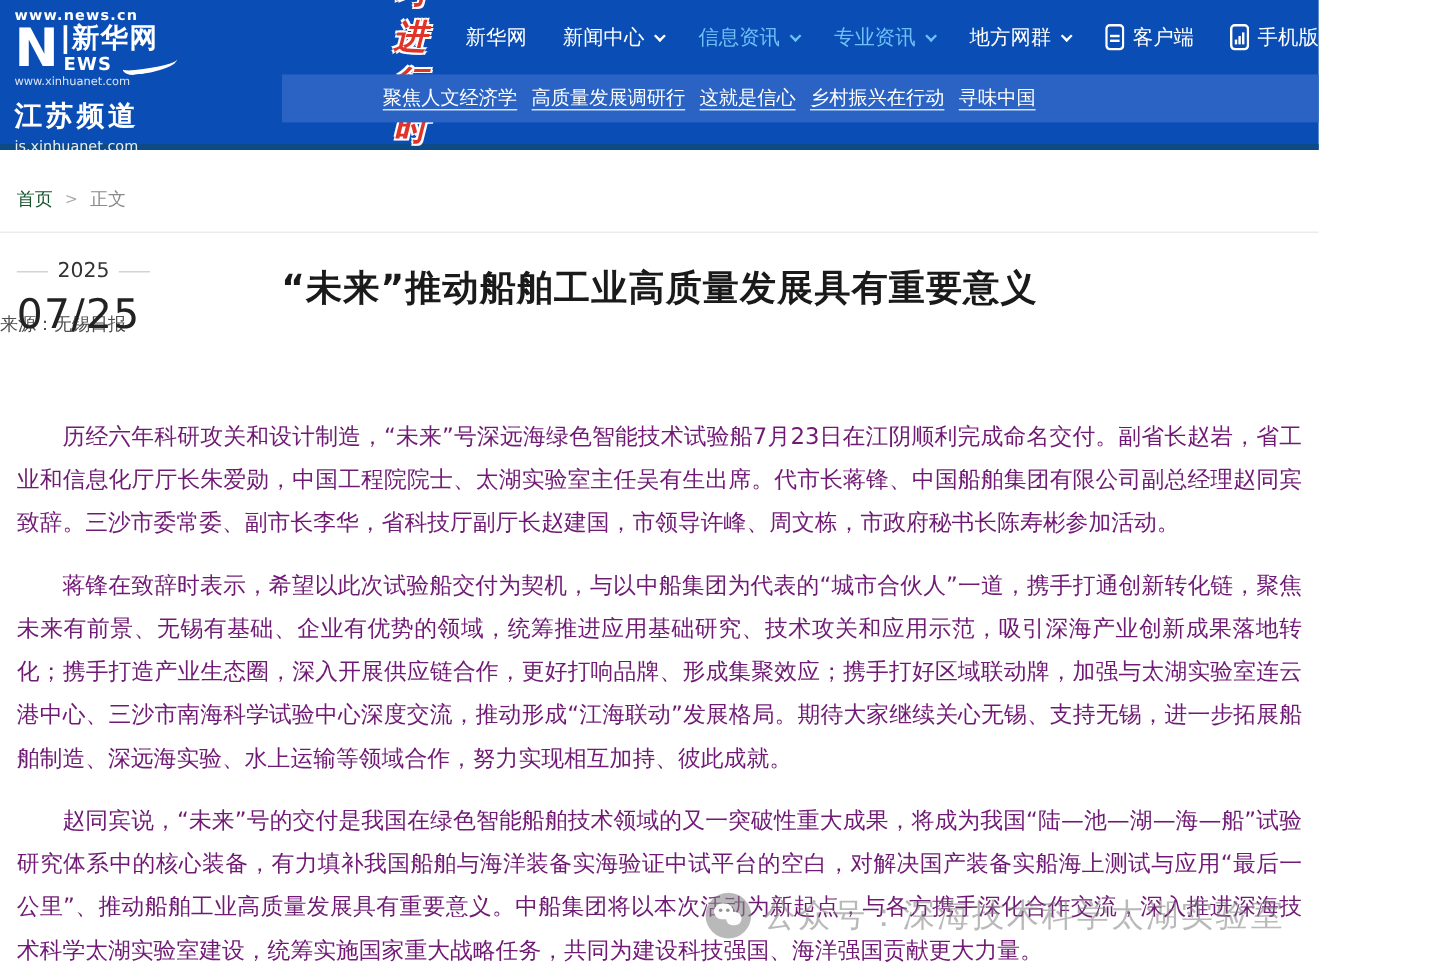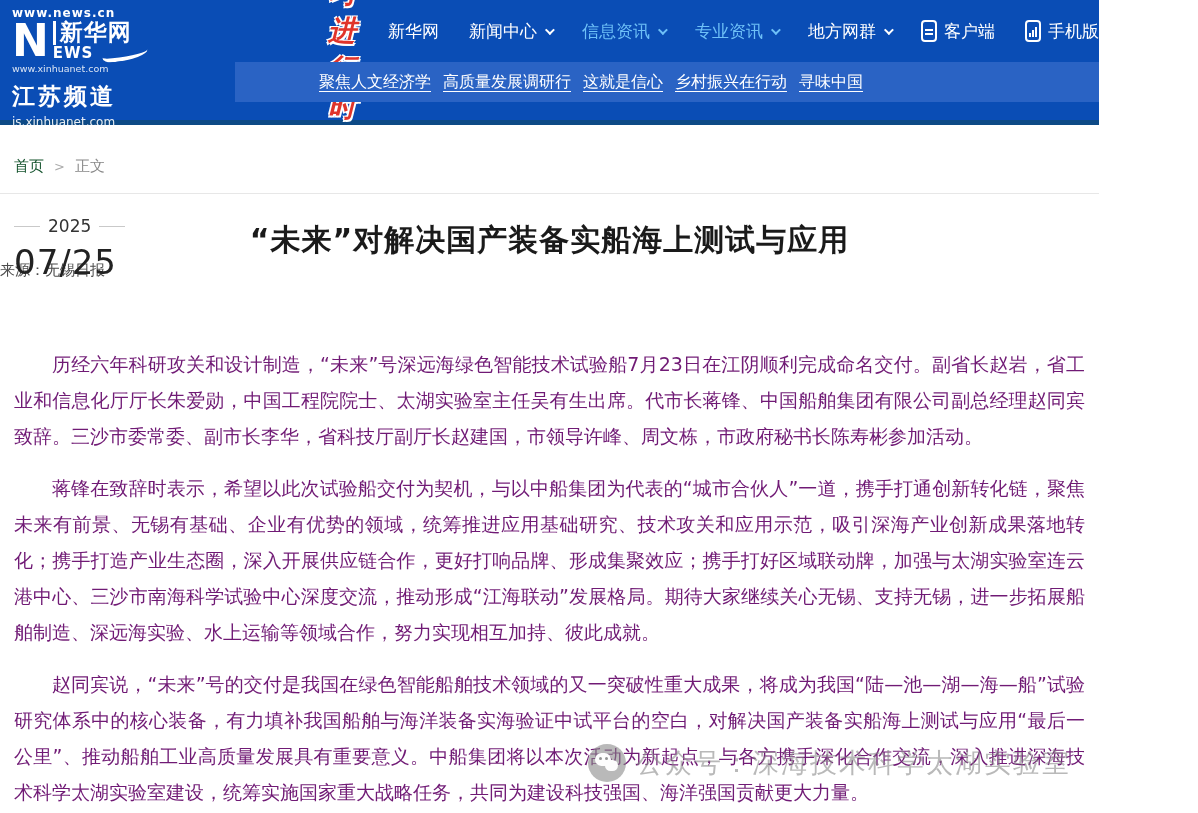--- a/index.html
+++ b/index.html
@@ -150,21 +150,21 @@
 
   <div class="meta">
     <div class="datebox">
       <div class="date-year">
         <span class="dash"></span>
         <span>2025</span>
         <span class="dash"></span>
       </div>
       <div class="date-md">07/25</div>
     </div>
-    <h1 class="title">“未来”对解决国产装备实船海上测试与应用</h1>
+    <h1 class="title">“未来”推动船舶工业高质量发展具有重要意义</h1>
     <div class="source">来源：无锡日报</div>
   </div>
 
   <div class="article">
     <p>历经六年科研攻关和设计制造，“未来”号深远海绿色智能技术试验船7月23日在江阴顺利完成命名交付。副省长赵岩，省工业和信息化厅厅长朱爱勋，中国工程院院士、太湖实验室主任吴有生出席。代市长蒋锋、中国船舶集团有限公司副总经理赵同宾致辞。三沙市委常委、副市长李华，省科技厅副厅长赵建国，市领导许峰、周文栋，市政府秘书长陈寿彬参加活动。</p>
     <p>蒋锋在致辞时表示，希望以此次试验船交付为契机，与以中船集团为代表的“城市合伙人”一道，携手打通创新转化链，聚焦未来有前景、无锡有基础、企业有优势的领域，统筹推进应用基础研究、技术攻关和应用示范，吸引深海产业创新成果落地转化；携手打造产业生态圈，深入开展供应链合作，更好打响品牌、形成集聚效应；携手打好区域联动牌，加强与太湖实验室连云港中心、三沙市南海科学试验中心深度交流，推动形成“江海联动”发展格局。期待大家继续关心无锡、支持无锡，进一步拓展船舶制造、深远海实验、水上运输等领域合作，努力实现相互加持、彼此成就。</p>
     <p>赵同宾说，“未来”号的交付是我国在绿色智能船舶技术领域的又一突破性重大成果，将成为我国“陆—池—湖—海—船”试验研究体系中的核心装备，有力填补我国船舶与海洋装备实海验证中试平台的空白，对解决国产装备实船海上测试与应用“最后一公里”、推动船舶工业高质量发展具有重要意义。中船集团将以本次活动为新起点，与各方携手深化合作交流，深入推进深海技术科学太湖实验室建设，统筹实施国家重大战略任务，共同为建设科技强国、海洋强国贡献更大力量。</p>
 
   </div>
 

